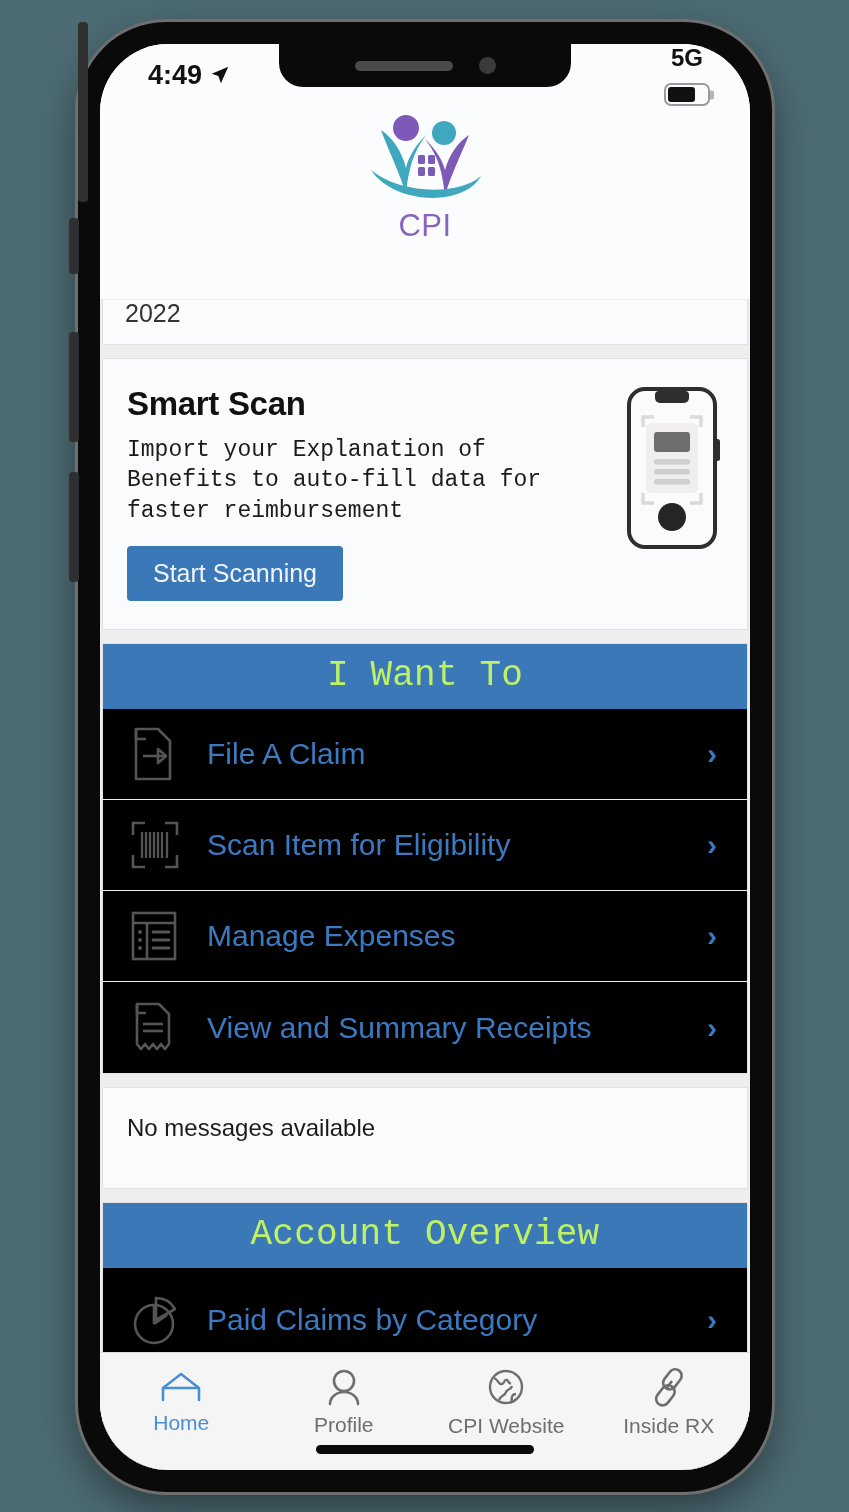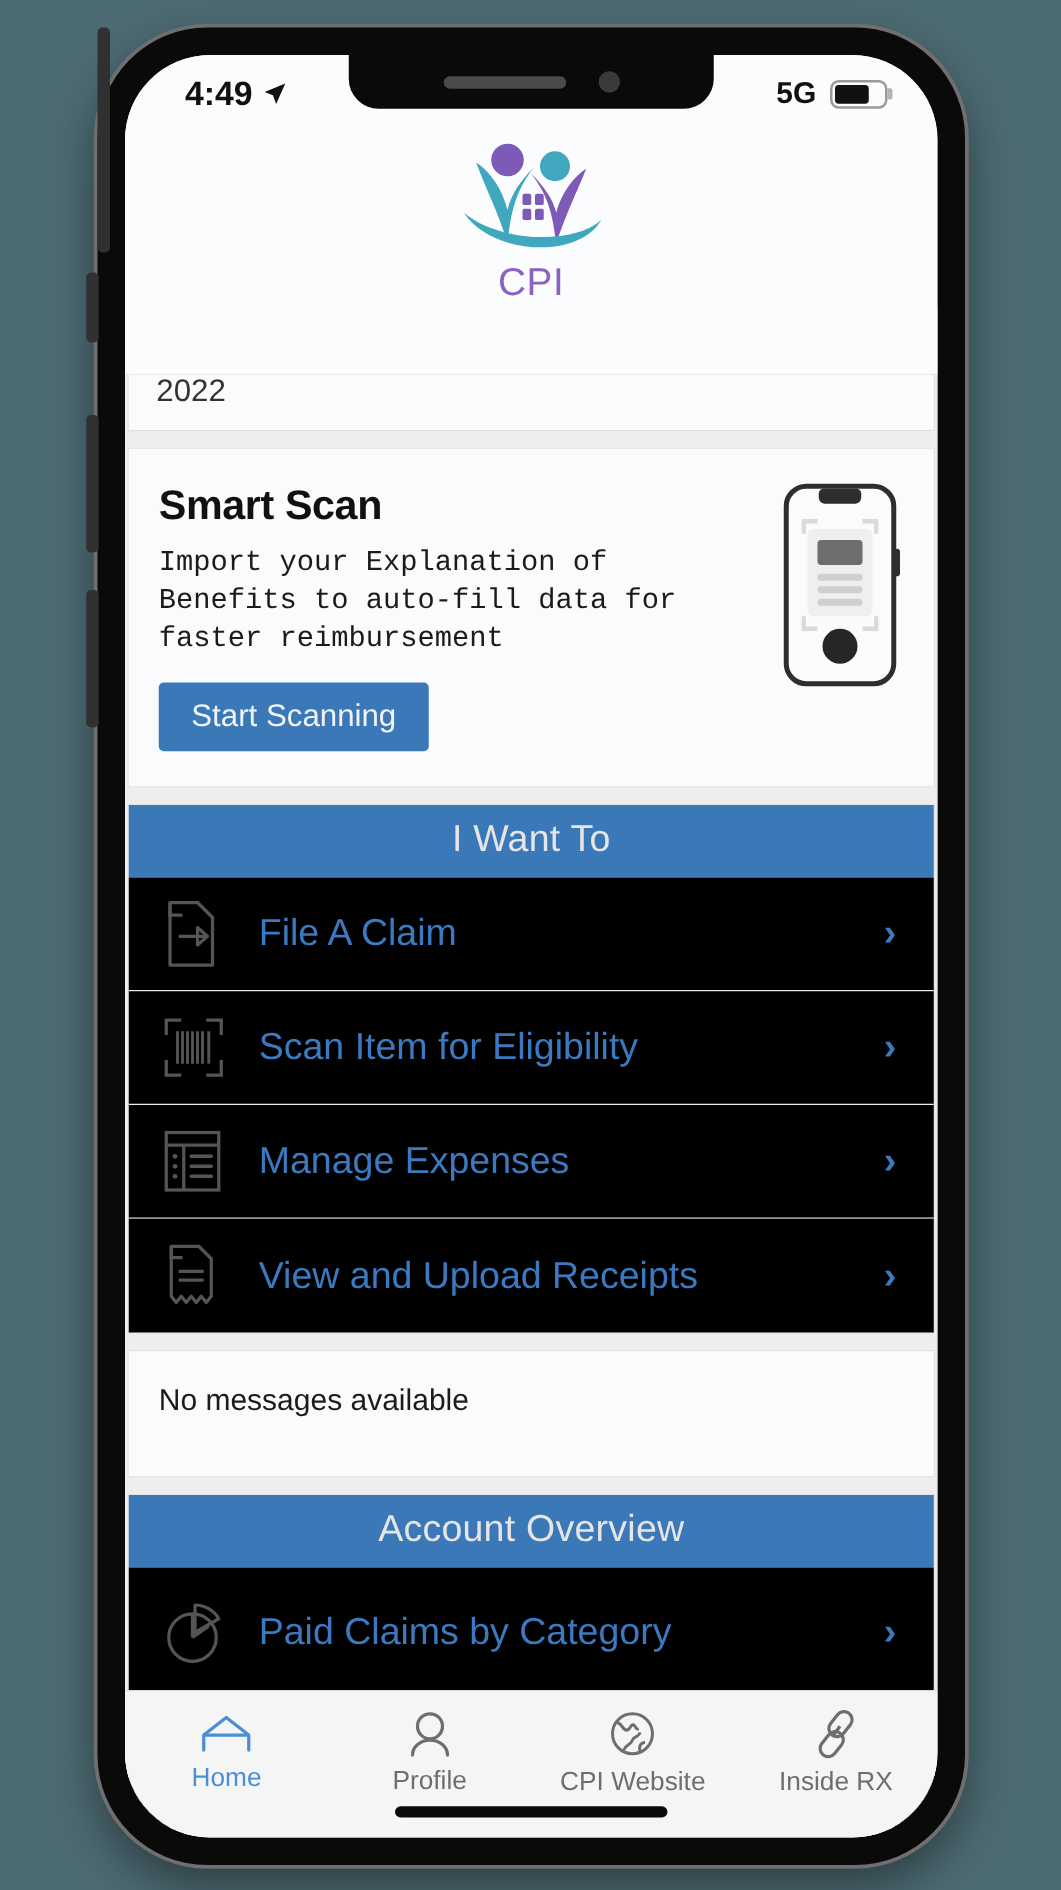--- a/index.html
+++ b/index.html
@@ -70,21 +70,21 @@
     position: absolute; top: 0; left: 0; right: 0;
     height: 56px;
     display: flex; align-items: center;
     justify-content: space-between;
     padding: 6px 40px 0 48px;
     z-index: 50;
     background: #fbfcfd;
     font-size: 27px; font-weight: bold; color: #111;
   }
   #status-left  { display: flex; align-items: center; gap: 7px; }
-  #status-right { display: flex; align-items: center; gap: 11px; }
+  #status-right { display: flex; align-items: center; gap: 11px; flex-direction: column; }
   #signal-5g { font-size: 24px; font-weight: 600; }
   #battery-shell {
     width: 46px; height: 23px;
     border: 2.5px solid #9a9a9a; border-radius: 7px;
     padding: 2px; position: relative;
   }
   #battery-fill { height: 100%; width: 70%; background: #111; border-radius: 3px; }
   #battery-tip {
     position: absolute; right: -6px; top: 50%; transform: translateY(-50%);
     width: 4px; height: 9px; background: #b4b4b4; border-radius: 0 2px 2px 0;
@@ -149,25 +149,26 @@
     font-size: 25px;
     padding: 13px 26px;
     border: none; border-radius: 4px;
     cursor: pointer;
     font-family: "Liberation Sans", sans-serif;
   }
 
   
   .section-header {
     background: #3b78b8;
-    color: #e5e5e5;
+    color: #bef264;
     text-align: center;
-    font-size: 30px;
+    font-size: 36px;
     padding: 11px 0 13px 0;
     letter-spacing: .2px;
+    font-family: Liberation Mono, monospace;
   }
 
   
   .list-row {
     display: flex; align-items: center;
     padding: 0 26px 0 26px;
     height: 91px;
     border-bottom: 1px solid #ededed;
     background: #000000;
     cursor: pointer;
@@ -364,21 +365,21 @@
 
         <div class="list-row">
           <span class="row-icon">
             <svg width="48" height="56" viewBox="0 0 48 56" fill="none" stroke="#555" stroke-width="2.6">
               <path d="M8 4 h22 l10 10 v30 l-4 5 l-4 -5 l-4 5 l-4 -5 l-4 5 l-4 -5 l-4 5 l-4 -5 z" stroke-linejoin="round"></path>
               <path d="M8 4 v9 h9"></path>
               <path d="M14 24 h20"></path>
               <path d="M14 31 h20"></path>
             </svg>
           </span>
-          <span class="row-label">View and Upload Receipts</span>
+          <span class="row-label">View and Summary Receipts</span>
           <span class="row-chevron">›</span>
         </div>
       </div>
 
       <div class="card">
         <div id="tasks-body">No messages available</div>
       </div>
 
       <div class="card">
         <div class="section-header">Account Overview</div>

